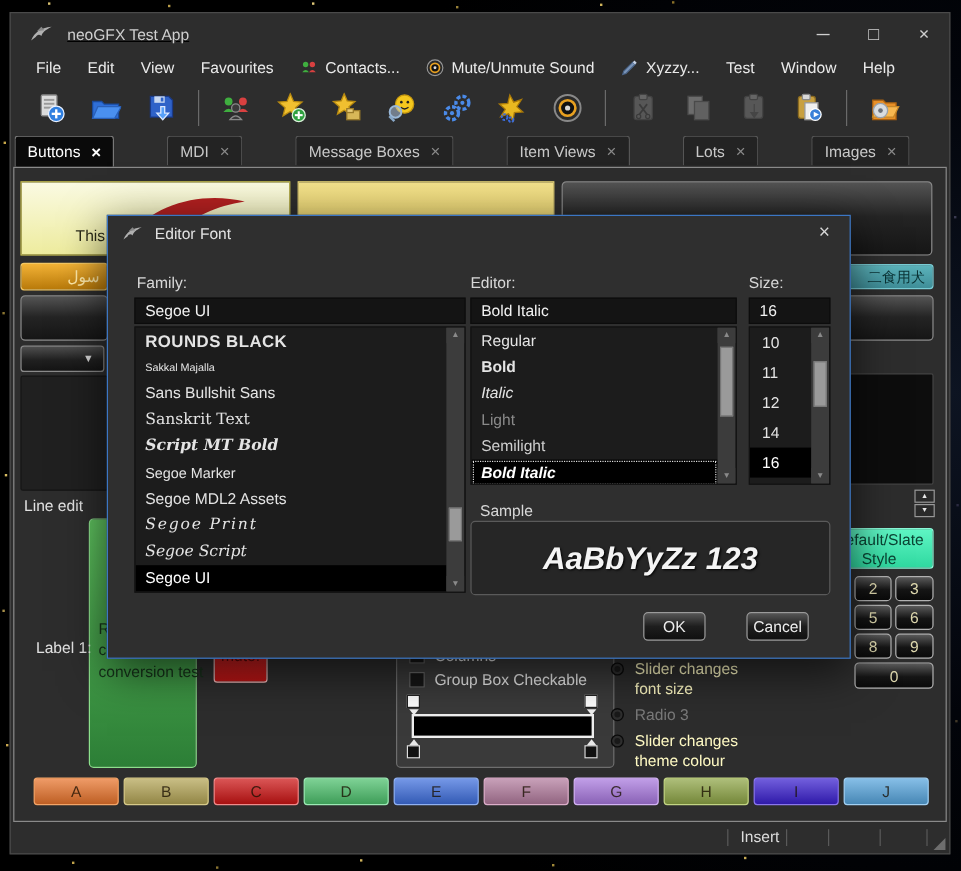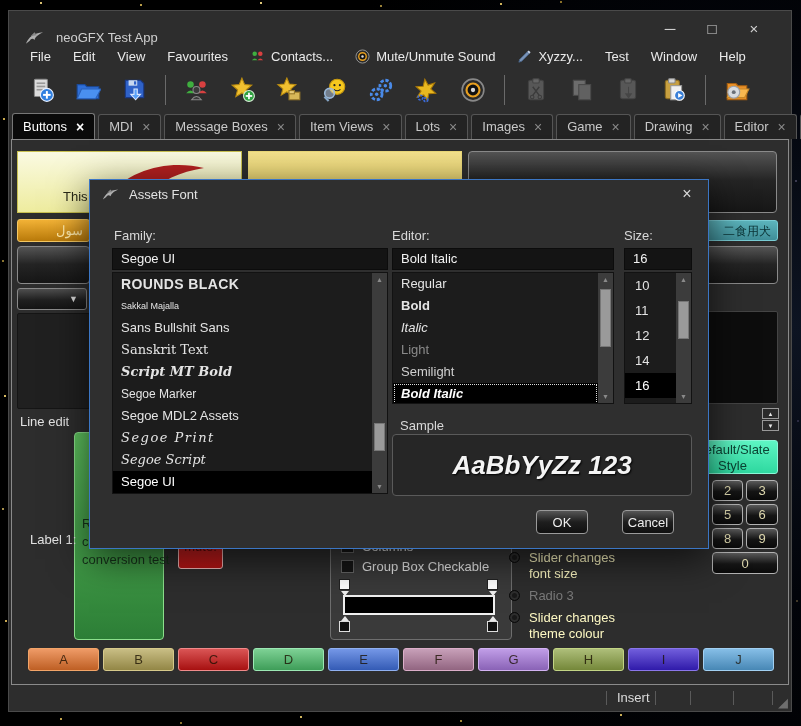--- a/index.html
+++ b/index.html
@@ -10,36 +10,36 @@
   .speckles { position:absolute; left:0; top:0; width:2px; height:2px; background:transparent;
     box-shadow: 3px 118px #c8a84a, 2px 260px #8a7430, 4px 395px #d8bc62, 2px 508px #a8904a, 5px 620px #caa850,
       40px 2px #d8c070, 140px 4px #b89c48, 260px 2px #e0c878, 380px 5px #9a8238, 500px 3px #d0b45c, 560px 1px #8a7028,
       60px 718px #c0a24a, 180px 722px #8a7430, 300px 716px #d0b45c, 460px 720px #a08838, 620px 714px #c8ac55,
       795px 180px #3a3a50, 797px 420px #2a2a40, 796px 600px #403828; }
 
   
   .window { position:absolute; left:8px; top:10px; width:784px; height:702px;
     background:#2d2d2d; border:1px solid #4a4a4a; }
 
-  .titlebar { position:absolute; left:0; top:0; right:16px; height:34px; display:flex; align-items:flex-end; }
+  .titlebar { position:absolute; left:0; top:0; right:0; height:34px; display:flex; align-items:center;text-decoration:underline; }
   .app-icon { margin-left:16px; display:inline-flex; }
   .title-text { margin-left:12px; font-size:13px; color:#cfcfcf; }
   .win-controls { position:absolute; right:0; top:0; height:34px; display:flex; }
   .win-btn { width:42px; height:34px; display:flex; align-items:center; justify-content:center;
     color:#cfcfcf; font-size:15px; cursor:default; }
 
   .menubar { position:absolute; left:0; top:34px; right:0; height:22px; display:flex; align-items:center; padding-left:10px; }
   .menu-item { display:flex; align-items:center; gap:6px; padding:0 11px; height:22px; font-size:13px; color:#eaeaea; }
 
   .toolbar { position:absolute; left:0; top:56px; right:0; height:46px; display:flex; align-items:center; padding-left:12px; gap:4px; }
   .tbtn { width:42px; height:38px; display:flex; align-items:center; justify-content:center; }
   .tbtn.disabled { filter:grayscale(1) brightness(.8); opacity:.55; }
   .tsep { width:1px; height:30px; background:#6a6a6a; margin:0 6px; }
 
-  .tabbar { position:absolute; left:0; top:102px; right:0; height:26px; display:flex; align-items:center; padding-left:3px; }
+  .tabbar { position:absolute; left:0; top:102px; right:0; height:26px; display:flex; align-items:flex-start; padding-left:3px;gap:41px; }
   .tab { display:flex; align-items:center; gap:9px; height:25px; padding:0 10px; margin-right:3px;
     background:#232323; border:1px solid #555; border-bottom:none; border-radius:3px 3px 0 0;
     font-size:13px; color:#c8c8c8; white-space:nowrap; }
   .tab .tclose { color:#8a8a8a; font-size:14px; }
   .tab.active { background:#0a0a0a; color:#fff; height:26px; border-color:#777; }
   .tab.active .tclose { color:#fff; font-weight:bold; }
 
   
   .content { position:absolute; left:2px; top:128px; right:2px; bottom:26px;
     border:1px solid #8a8a8a; background:#2d2d2d; overflow:hidden; }
@@ -524,21 +524,21 @@
     </div>
 
     <div class="dialog">
       <div class="dlg-titlebar">
         <span class="app-icon" style="margin-left:12px">
           <svg width="17" height="13" viewBox="0 0 20 14">
               <path d="M1 13 C4 6 9 2 19 1 C13 4 11 6 10 9 C8 7 6 8 5 10 Z" fill="#b0b0b0"></path>
               <path d="M6 5 L10 1 L12.5 4 Z" fill="#878787"></path>
             </svg>
         </span>
-        <span class="dlg-title">Assets Font</span>
+        <span class="dlg-title">Editor Font</span>
         <div class="dlg-close">×</div>
       </div>
 
       <div class="dlg-label" style="left:24px; top:48px;">Family:</div>
       <div class="dlg-label" style="left:302px; top:48px;">Editor:</div>
       <div class="dlg-label" style="left:534px; top:48px;">Size:</div>
 
       <div class="dlg-input" style="left:22px; top:68px; width:276px;">Segoe UI</div>
       <div class="dlg-input" style="left:302px; top:68px; width:222px;">Bold Italic</div>
       <div class="dlg-input" style="left:534px; top:68px; width:68px;">16</div>

